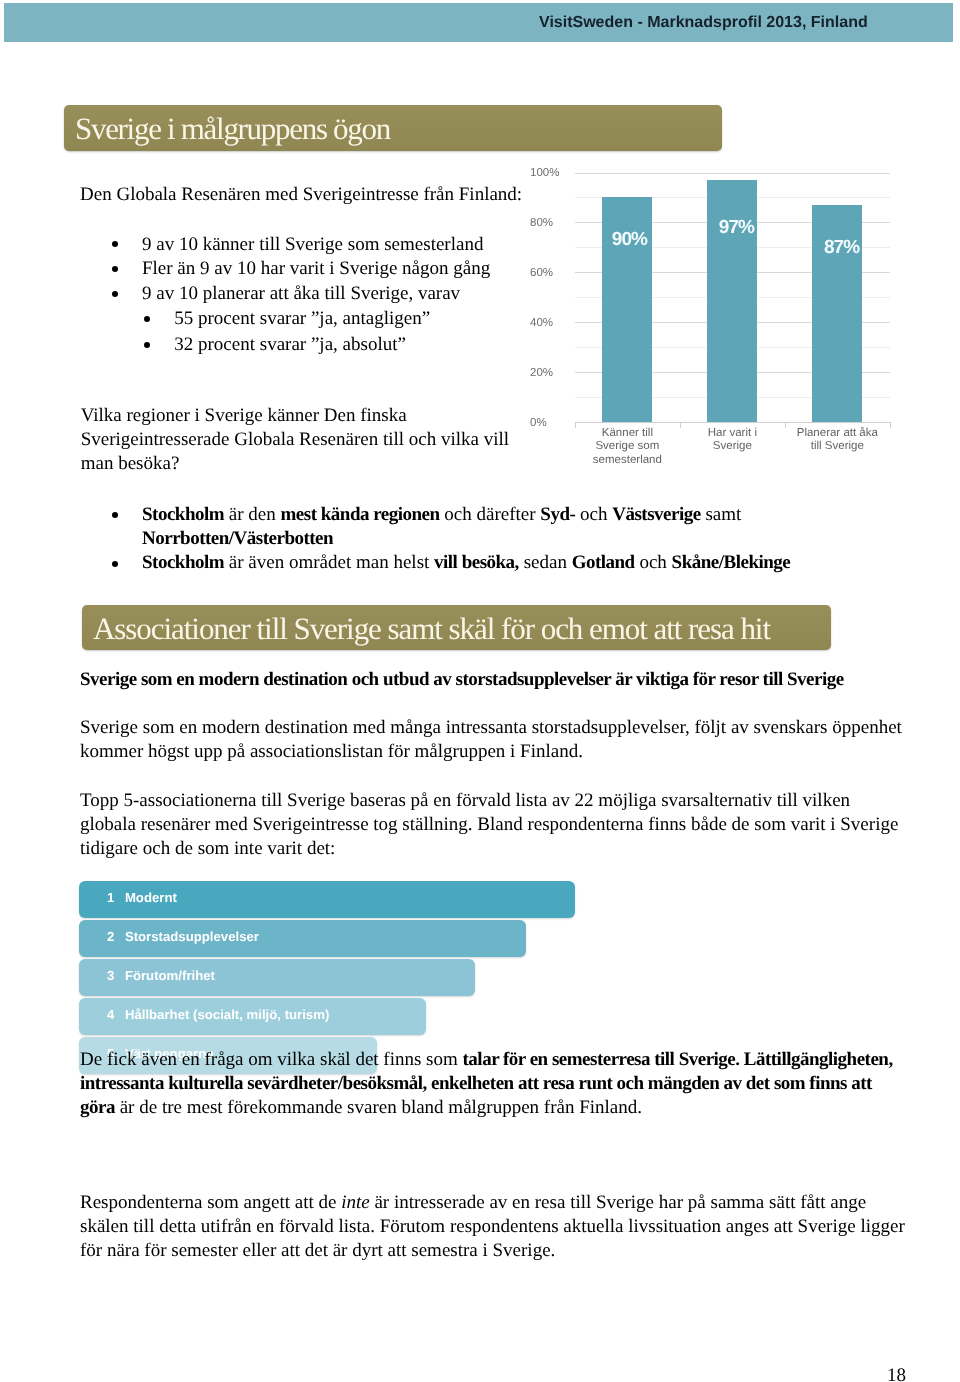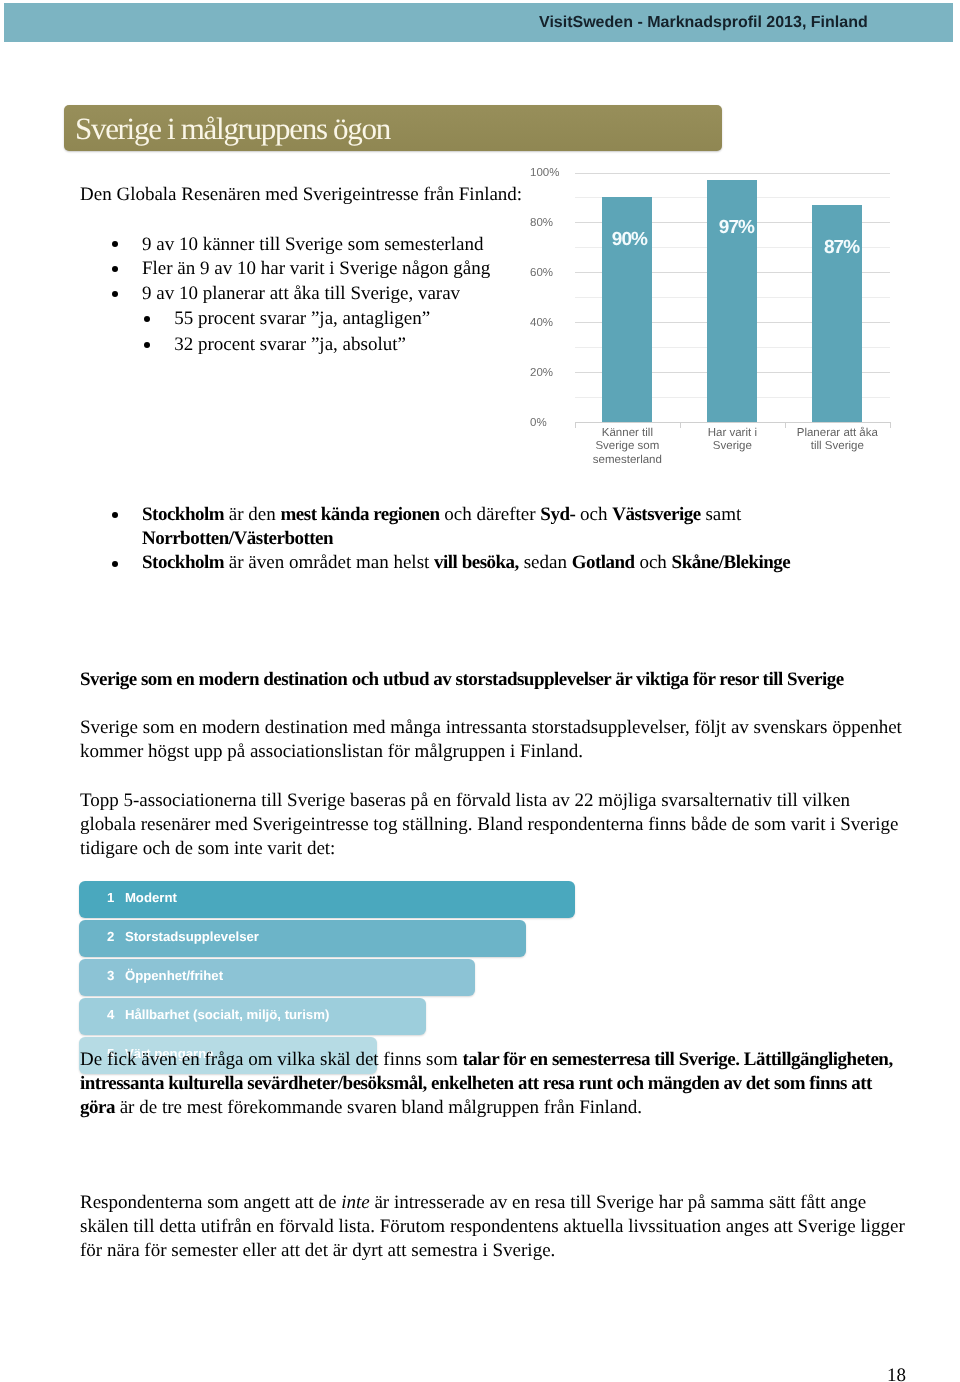--- a/index.html
+++ b/index.html
@@ -89,20 +89,21 @@
   </div>
   <div class="bul" style="left:141.3px;top:307.5px;width:400px">
     <span class="dot" style="left:2.4px;top:8.8px">•</span>
     <span style="position:absolute;left:33px;top:0;white-space:nowrap">55 procent svarar ”ja, antagligen”</span>
   </div>
   <div class="bul" style="left:141.3px;top:333.5px;width:400px">
     <span class="dot" style="left:2.4px;top:8.8px">•</span>
     <span style="position:absolute;left:33px;top:0;white-space:nowrap">32 procent svarar ”ja, absolut”</span>
   </div>
 
+  <div class="para" style="left:80.7px;top:403.5px;width:440px">Vilka regioner i Sverige känner Den finska Sverigeintresserade Globala Resenären till och vilka vill man besöka?</div>
 
   <div class="chart" id="chart">
       <div class="gl major" style="left: 44.9px; width: 314.9px; top: 262px;"></div>
       <div class="gl" style="left: 44.9px; width: 314.9px; top: 237.05px;"></div>
       <div class="gl major" style="left: 44.9px; width: 314.9px; top: 212.1px;"></div>
       <div class="gl" style="left: 44.9px; width: 314.9px; top: 187.15px;"></div>
       <div class="gl major" style="left: 44.9px; width: 314.9px; top: 162.2px;"></div>
       <div class="gl" style="left: 44.9px; width: 314.9px; top: 137.25px;"></div>
       <div class="gl major" style="left: 44.9px; width: 314.9px; top: 112.3px;"></div>
       <div class="gl" style="left: 44.9px; width: 314.9px; top: 87.35px;"></div>
@@ -133,39 +134,42 @@
 
   <div class="bul" style="left:109px;top:502.5px;width:760px">
     <span class="dot" style="left:2.7px;top:9.8px">•</span>
     <span style="position:absolute;left:33px;top:0;width:700px;line-height:24px" id="rb1"><b>Stockholm</b> är den <b>mest kända regionen</b> och därefter <b>Syd-</b> och <b>Västsverige</b> samt <b>Norrbotten/Västerbotten</b></span>
   </div>
   <div class="bul" style="left:109px;top:551.3px;width:760px">
     <span class="dot" style="left:2.7px;top:9.8px">•</span>
     <span style="position:absolute;left:33px;top:0;width:760px;white-space:nowrap;line-height:24px" id="rb2"><b>Stockholm</b> är även området man helst <b>vill besöka,</b> sedan <b>Gotland</b> och <b>Skåne/Blekinge</b></span>
   </div>
 
+  <div class="banner" style="left:81.5px;top:604.7px;width:749.5px;height:45.8px">
+    <div class="btxt" style="left:11.2px;top:8.7px;letter-spacing:-1.05px">Associationer till Sverige samt skäl för och emot att resa hit</div>
+  </div>
 
   <div class="txt" style="left:80px;top:669px;width:860px;font-weight:700;font-size:19px;line-height:22px;letter-spacing:-0.5px">Sverige som en modern destination och utbud av storstadsupplevelser är viktiga för resor till Sverige</div>
 
   <div class="para" style="left:80px;top:716px;width:855px">Sverige som en modern destination med många intressanta storstadsupplevelser, följt av svenskars öppenhet kommer högst upp på associationslistan för målgruppen i Finland.</div>
 
   <div class="para" style="left:80px;top:789px;width:825px">Topp 5-associationerna till Sverige baseras på en förvald lista av 22 möjliga svarsalternativ till vilken globala resenärer med Sverigeintresse  tog ställning. Bland respondenterna finns både de som varit i Sverige tidigare och de som inte varit det:</div>
 
   <div id="ranked">
       <div class="rank" style="left: 78.7px; top: 881px; width: 496px; height: 37px; background: rgb(74, 168, 190); position: absolute;">
         <span class="num">1</span>
         <span class="lbl">Modernt</span>
       </div>
       <div class="rank" style="left: 78.7px; top: 920.05px; width: 447.5px; height: 37px; background: rgb(108, 180, 200); position: absolute;">
         <span class="num">2</span>
         <span class="lbl">Storstadsupplevelser</span>
       </div>
       <div class="rank" style="left: 78.7px; top: 959.1px; width: 396.5px; height: 37px; background: rgb(140, 195, 213); position: absolute;">
         <span class="num">3</span>
-        <span class="lbl">Öppenhet/frihet</span>
+        <span class="lbl">Förutom/frihet</span>
       </div>
       <div class="rank" style="left: 78.7px; top: 998.15px; width: 347.5px; height: 37px; background: rgb(157, 206, 220); position: absolute;">
         <span class="num">4</span>
         <span class="lbl">Hållbarhet (socialt, miljö, turism)</span>
       </div>
       <div class="rank" style="left: 78.7px; top: 1037.2px; width: 298px; height: 37px; background: rgb(182, 219, 228); position: absolute;">
         <span class="num">5</span>
         <span class="lbl">Värt pengarna</span>
       </div>
     </div>

